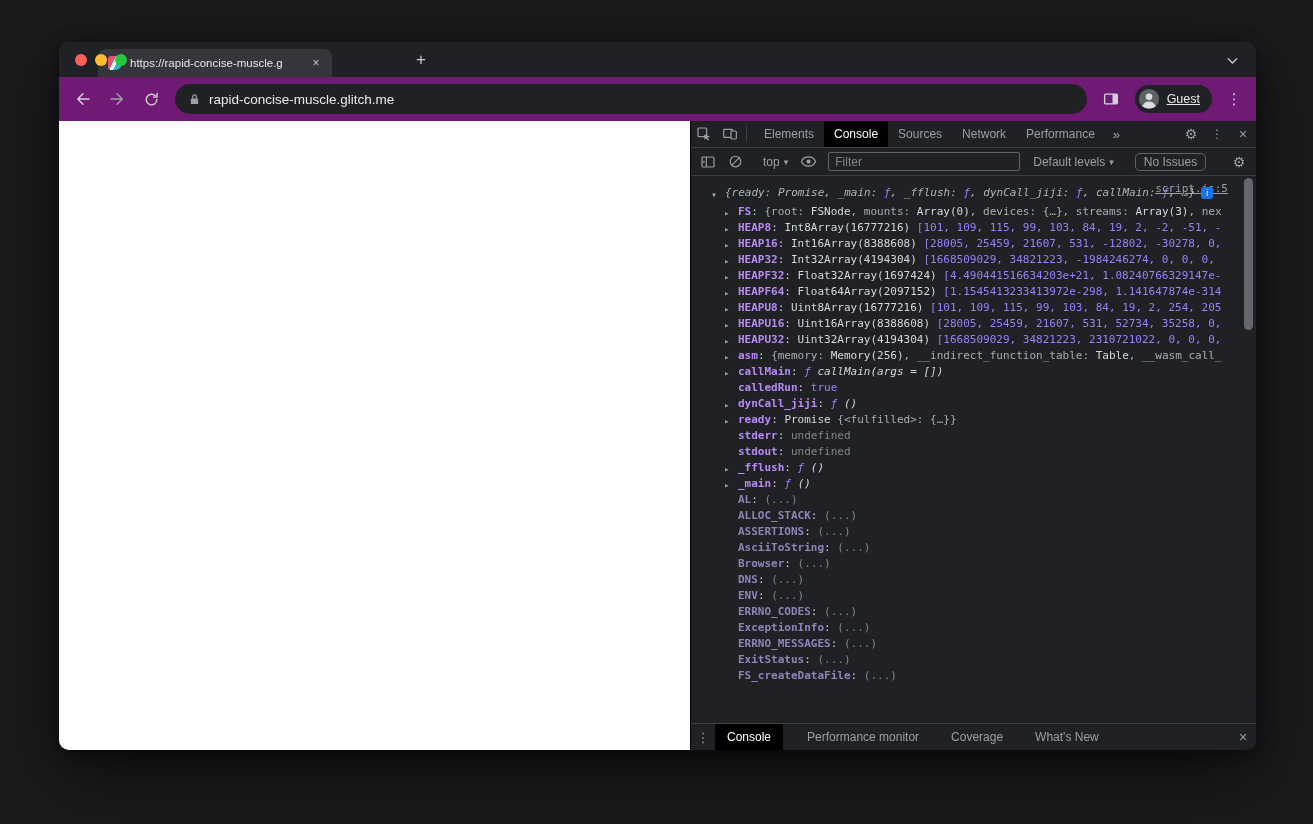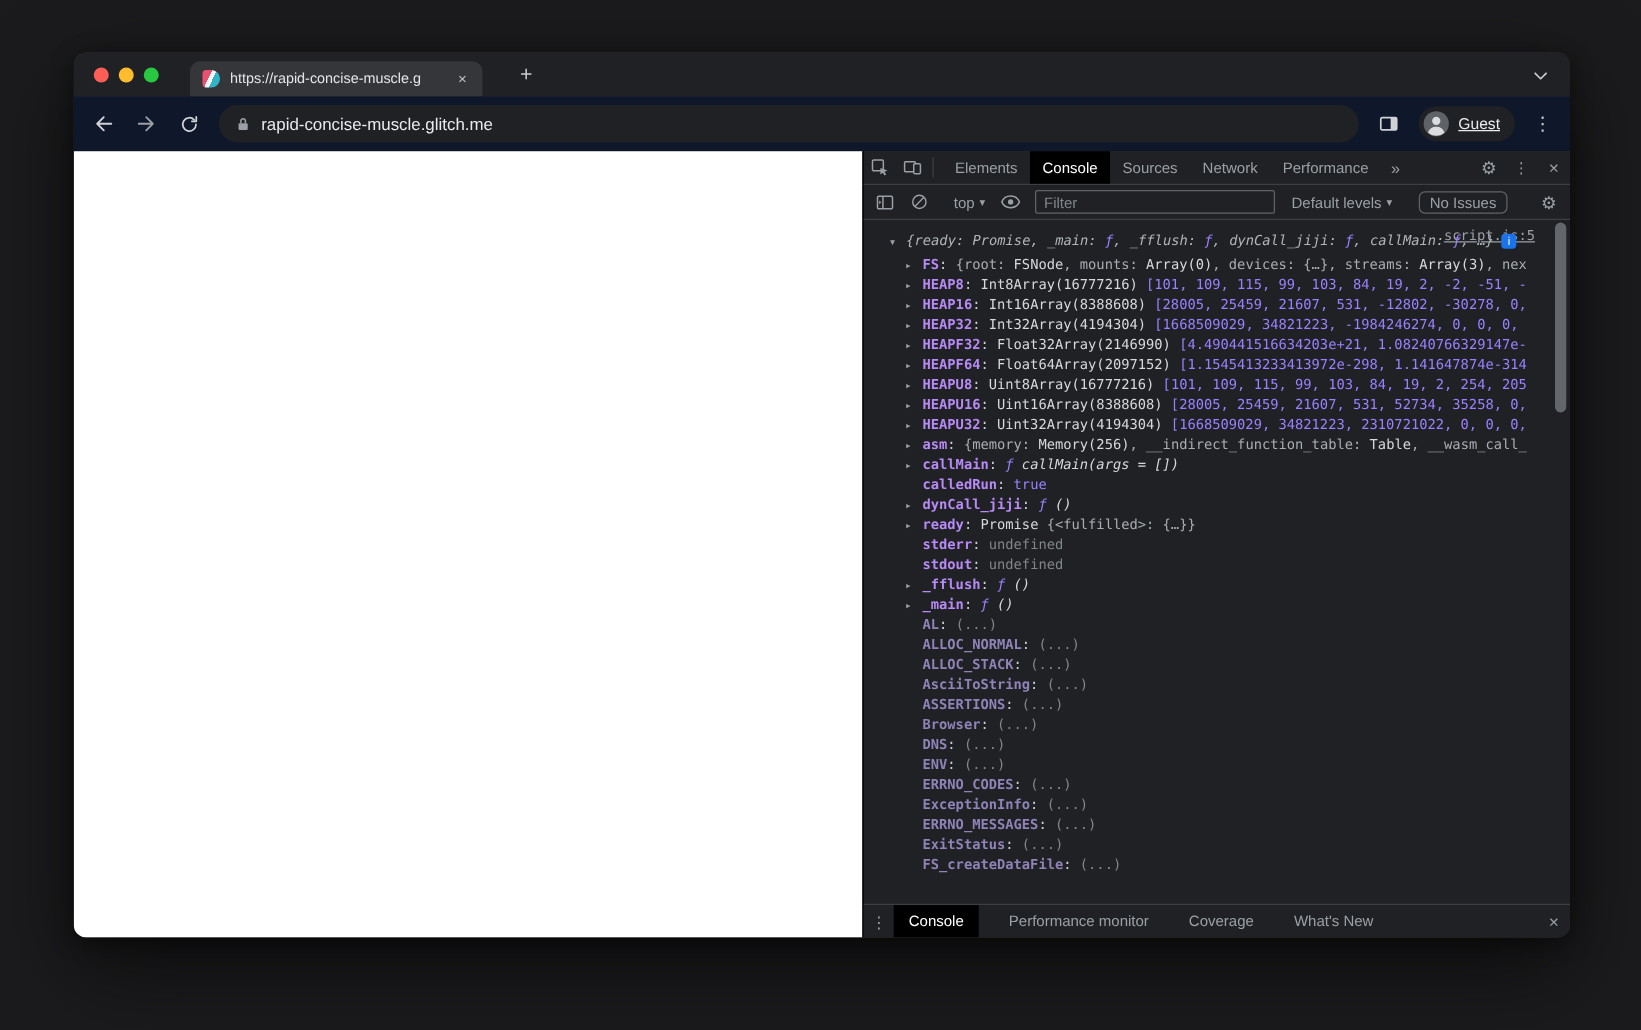--- a/index.html
+++ b/index.html
@@ -16,32 +16,32 @@
     position:absolute;left:59px;top:42px;width:1197px;height:708px;
     border-radius:10px;overflow:hidden;background:#35363a;
     box-shadow:0 24px 70px rgba(0,0,0,.55),0 4px 18px rgba(0,0,0,.45);
   }
   .tabstrip{position:relative;height:35px;background:#202124;display:flex;align-items:flex-end;}
   .traffic{position:absolute;left:16px;top:12px;display:flex;gap:8px;}
   .light{width:12px;height:12px;border-radius:50%;}
   .light.red{background:#ff5e57}.light.yellow{background:#febc2e}.light.green{background:#28c840}
 
   .tab{
-    margin-left:93px;width:234px;height:28px;background:#35363a;
+    margin-left:39px;width:234px;height:28px;background:#35363a;
     border-radius:8px 8px 0 0;display:flex;align-items:center;gap:8px;
     padding:0 8px 0 10px;box-sizing:border-box;
   }
   .favicon{width:14px;height:14px;border-radius:3px 7px 7px 3px;flex:0 0 auto;
     background:linear-gradient(115deg,#e8526f 0 38%,#f7f7f7 38% 56%,#30b5c8 56% 100%);}
   .tab-title{flex:1;font-size:11.5px;color:#e3e5e8;white-space:nowrap;overflow:hidden;}
   .tab-close{width:16px;height:16px;border-radius:8px;color:#c0c3c6;font-size:12px;line-height:16px;text-align:center;flex:0 0 auto;}
   .newtab{position:absolute;left:350px;top:6px;width:24px;height:24px;color:#c8cacd;font-size:17px;border-radius:12px;}
   .tabstrip-chevron{position:absolute;right:16px;top:10px;width:16px;height:16px;}
 
-  .toolbar{height:44px;background:#0f172a;display:flex;align-items:center;padding:0 8px;gap:2px;}
+  .toolbar{height:44px;background:#701a75;display:flex;align-items:center;padding:0 8px;gap:2px;}
   .nav-btn{width:32px;height:32px;border-radius:16px;flex:0 0 auto;}
   .addressbar{
     flex:1;height:30px;background:#202124;border-radius:15px;margin:0 6px;
     display:flex;align-items:center;gap:9px;padding:0 14px;box-sizing:border-box;
   }
   .url-text{font-size:13.5px;color:#e8eaed;white-space:nowrap;}
   .guest{
     height:28px;border-radius:14px;background:#202124;display:flex;align-items:center;
     gap:7px;padding:0 12px 0 3px;margin:0 6px;flex:0 0 auto;
   }
@@ -253,39 +253,38 @@
       </div>
 
       <div class="dt-console">
         <span class="src-link">script.js:5</span>
         <div>
             <div class="crow crow-top"><span class="arrow">▾</span><span class="s-pval">{ready: Promise, _main: </span><span class="s-fn">ƒ</span><span class="s-pval">, _fflush: </span><span class="s-fn">ƒ</span><span class="s-pval">, dynCall_jiji: </span><span class="s-fn">ƒ</span><span class="s-pval">, callMain: </span><span class="s-fn">ƒ</span><span class="s-pval">, …}</span><span class="s-info">i</span></div>
             <div class="crow"><span class="arrow">▸</span><span class="s-key">FS</span><span class="s-plain">: </span><span class="s-gray">{root: </span><span class="s-cls">FSNode</span><span class="s-gray">, mounts: </span><span class="s-cls">Array(0)</span><span class="s-gray">, devices: {…}, streams: </span><span class="s-cls">Array(3)</span><span class="s-gray">, nex</span></div>
             <div class="crow"><span class="arrow">▸</span><span class="s-key">HEAP8</span><span class="s-plain">: </span><span class="s-cls">Int8Array(16777216) </span><span class="s-num">[101, 109, 115, 99, 103, 84, 19, 2, -2, -51, -</span></div>
             <div class="crow"><span class="arrow">▸</span><span class="s-key">HEAP16</span><span class="s-plain">: </span><span class="s-cls">Int16Array(8388608) </span><span class="s-num">[28005, 25459, 21607, 531, -12802, -30278, 0,</span></div>
             <div class="crow"><span class="arrow">▸</span><span class="s-key">HEAP32</span><span class="s-plain">: </span><span class="s-cls">Int32Array(4194304) </span><span class="s-num">[1668509029, 34821223, -1984246274, 0, 0, 0, </span></div>
-            <div class="crow"><span class="arrow">▸</span><span class="s-key">HEAPF32</span><span class="s-plain">: </span><span class="s-cls">Float32Array(2146990) </span><span class="s-num">[4.490441516634203e+21, 1.08240766329147e-</span></div>
+            <div class="crow"><span class="arrow">▸</span><span class="s-key">HEAPF32</span><span class="s-plain">: </span><span class="s-cls">Float32Array(1697424) </span><span class="s-num">[4.490441516634203e+21, 1.08240766329147e-</span></div>
             <div class="crow"><span class="arrow">▸</span><span class="s-key">HEAPF64</span><span class="s-plain">: </span><span class="s-cls">Float64Array(2097152) </span><span class="s-num">[1.1545413233413972e-298, 1.141647874e-314</span></div>
             <div class="crow"><span class="arrow">▸</span><span class="s-key">HEAPU8</span><span class="s-plain">: </span><span class="s-cls">Uint8Array(16777216) </span><span class="s-num">[101, 109, 115, 99, 103, 84, 19, 2, 254, 205</span></div>
             <div class="crow"><span class="arrow">▸</span><span class="s-key">HEAPU16</span><span class="s-plain">: </span><span class="s-cls">Uint16Array(8388608) </span><span class="s-num">[28005, 25459, 21607, 531, 52734, 35258, 0,</span></div>
             <div class="crow"><span class="arrow">▸</span><span class="s-key">HEAPU32</span><span class="s-plain">: </span><span class="s-cls">Uint32Array(4194304) </span><span class="s-num">[1668509029, 34821223, 2310721022, 0, 0, 0,</span></div>
             <div class="crow"><span class="arrow">▸</span><span class="s-key">asm</span><span class="s-plain">: </span><span class="s-gray">{memory: </span><span class="s-cls">Memory(256)</span><span class="s-gray">, __indirect_function_table: </span><span class="s-cls">Table</span><span class="s-gray">, __wasm_call_</span></div>
             <div class="crow"><span class="arrow">▸</span><span class="s-key">callMain</span><span class="s-plain">: </span><span class="s-fn">ƒ </span><span class="s-fnb">callMain(args = [])</span></div>
             <div class="crow"><span class="arrow"></span><span class="s-key">calledRun</span><span class="s-plain">: </span><span class="s-bool">true</span></div>
             <div class="crow"><span class="arrow">▸</span><span class="s-key">dynCall_jiji</span><span class="s-plain">: </span><span class="s-fn">ƒ </span><span class="s-fnb">()</span></div>
             <div class="crow"><span class="arrow">▸</span><span class="s-key">ready</span><span class="s-plain">: </span><span class="s-cls">Promise </span><span class="s-gray">{&lt;fulfilled&gt;: {…}}</span></div>
             <div class="crow"><span class="arrow"></span><span class="s-key">stderr</span><span class="s-plain">: </span><span class="s-undef">undefined</span></div>
             <div class="crow"><span class="arrow"></span><span class="s-key">stdout</span><span class="s-plain">: </span><span class="s-undef">undefined</span></div>
             <div class="crow"><span class="arrow">▸</span><span class="s-key">_fflush</span><span class="s-plain">: </span><span class="s-fn">ƒ </span><span class="s-fnb">()</span></div>
             <div class="crow"><span class="arrow">▸</span><span class="s-key">_main</span><span class="s-plain">: </span><span class="s-fn">ƒ </span><span class="s-fnb">()</span></div>
             <div class="crow"><span class="arrow"></span><span class="s-keydim">AL</span><span class="s-plain">: </span><span class="s-dim">(...)</span></div>
-            <div class="crow"><span class="arrow"></span><span class="s-keydim">ALLOC_NORMAL</span><span class="s-plain">: </span><span class="s-dim">(...)</span></div>
             <div class="crow"><span class="arrow"></span><span class="s-keydim">ALLOC_STACK</span><span class="s-plain">: </span><span class="s-dim">(...)</span></div>
+            <div class="crow"><span class="arrow"></span><span class="s-keydim">ASSERTIONS</span><span class="s-plain">: </span><span class="s-dim">(...)</span></div>
             <div class="crow"><span class="arrow"></span><span class="s-keydim">AsciiToString</span><span class="s-plain">: </span><span class="s-dim">(...)</span></div>
-            <div class="crow"><span class="arrow"></span><span class="s-keydim">ASSERTIONS</span><span class="s-plain">: </span><span class="s-dim">(...)</span></div>
             <div class="crow"><span class="arrow"></span><span class="s-keydim">Browser</span><span class="s-plain">: </span><span class="s-dim">(...)</span></div>
             <div class="crow"><span class="arrow"></span><span class="s-keydim">DNS</span><span class="s-plain">: </span><span class="s-dim">(...)</span></div>
             <div class="crow"><span class="arrow"></span><span class="s-keydim">ENV</span><span class="s-plain">: </span><span class="s-dim">(...)</span></div>
             <div class="crow"><span class="arrow"></span><span class="s-keydim">ERRNO_CODES</span><span class="s-plain">: </span><span class="s-dim">(...)</span></div>
             <div class="crow"><span class="arrow"></span><span class="s-keydim">ExceptionInfo</span><span class="s-plain">: </span><span class="s-dim">(...)</span></div>
             <div class="crow"><span class="arrow"></span><span class="s-keydim">ERRNO_MESSAGES</span><span class="s-plain">: </span><span class="s-dim">(...)</span></div>
             <div class="crow"><span class="arrow"></span><span class="s-keydim">ExitStatus</span><span class="s-plain">: </span><span class="s-dim">(...)</span></div>
             <div class="crow"><span class="arrow"></span><span class="s-keydim">FS_createDataFile</span><span class="s-plain">: </span><span class="s-dim">(...)</span></div>
           </div>
         <div class="scroll-thumb"></div>

